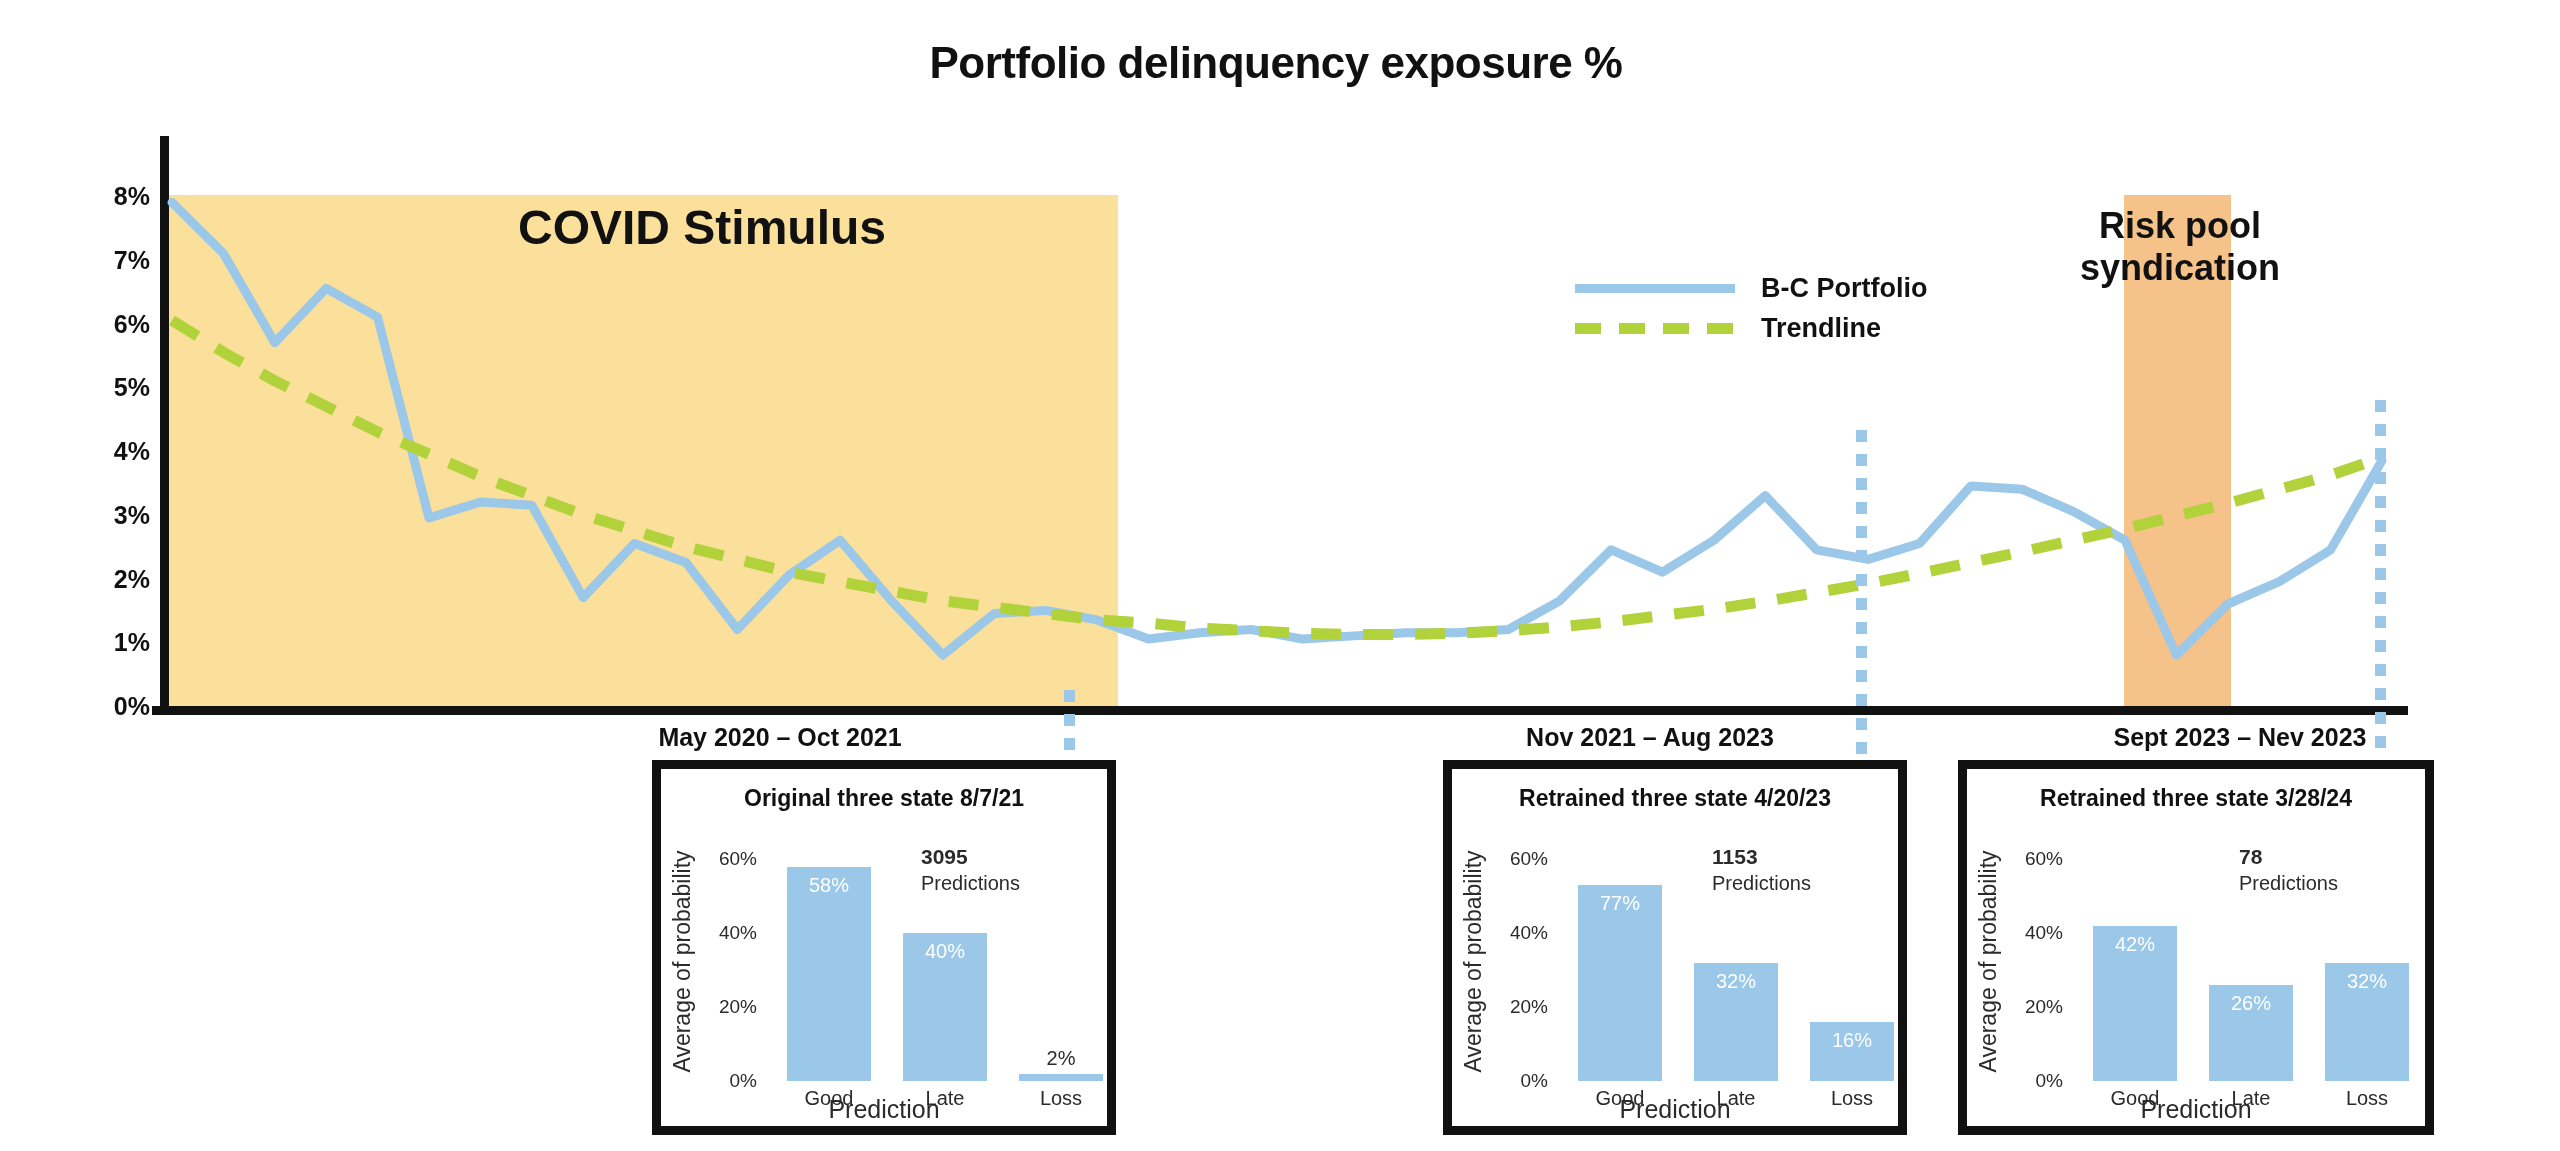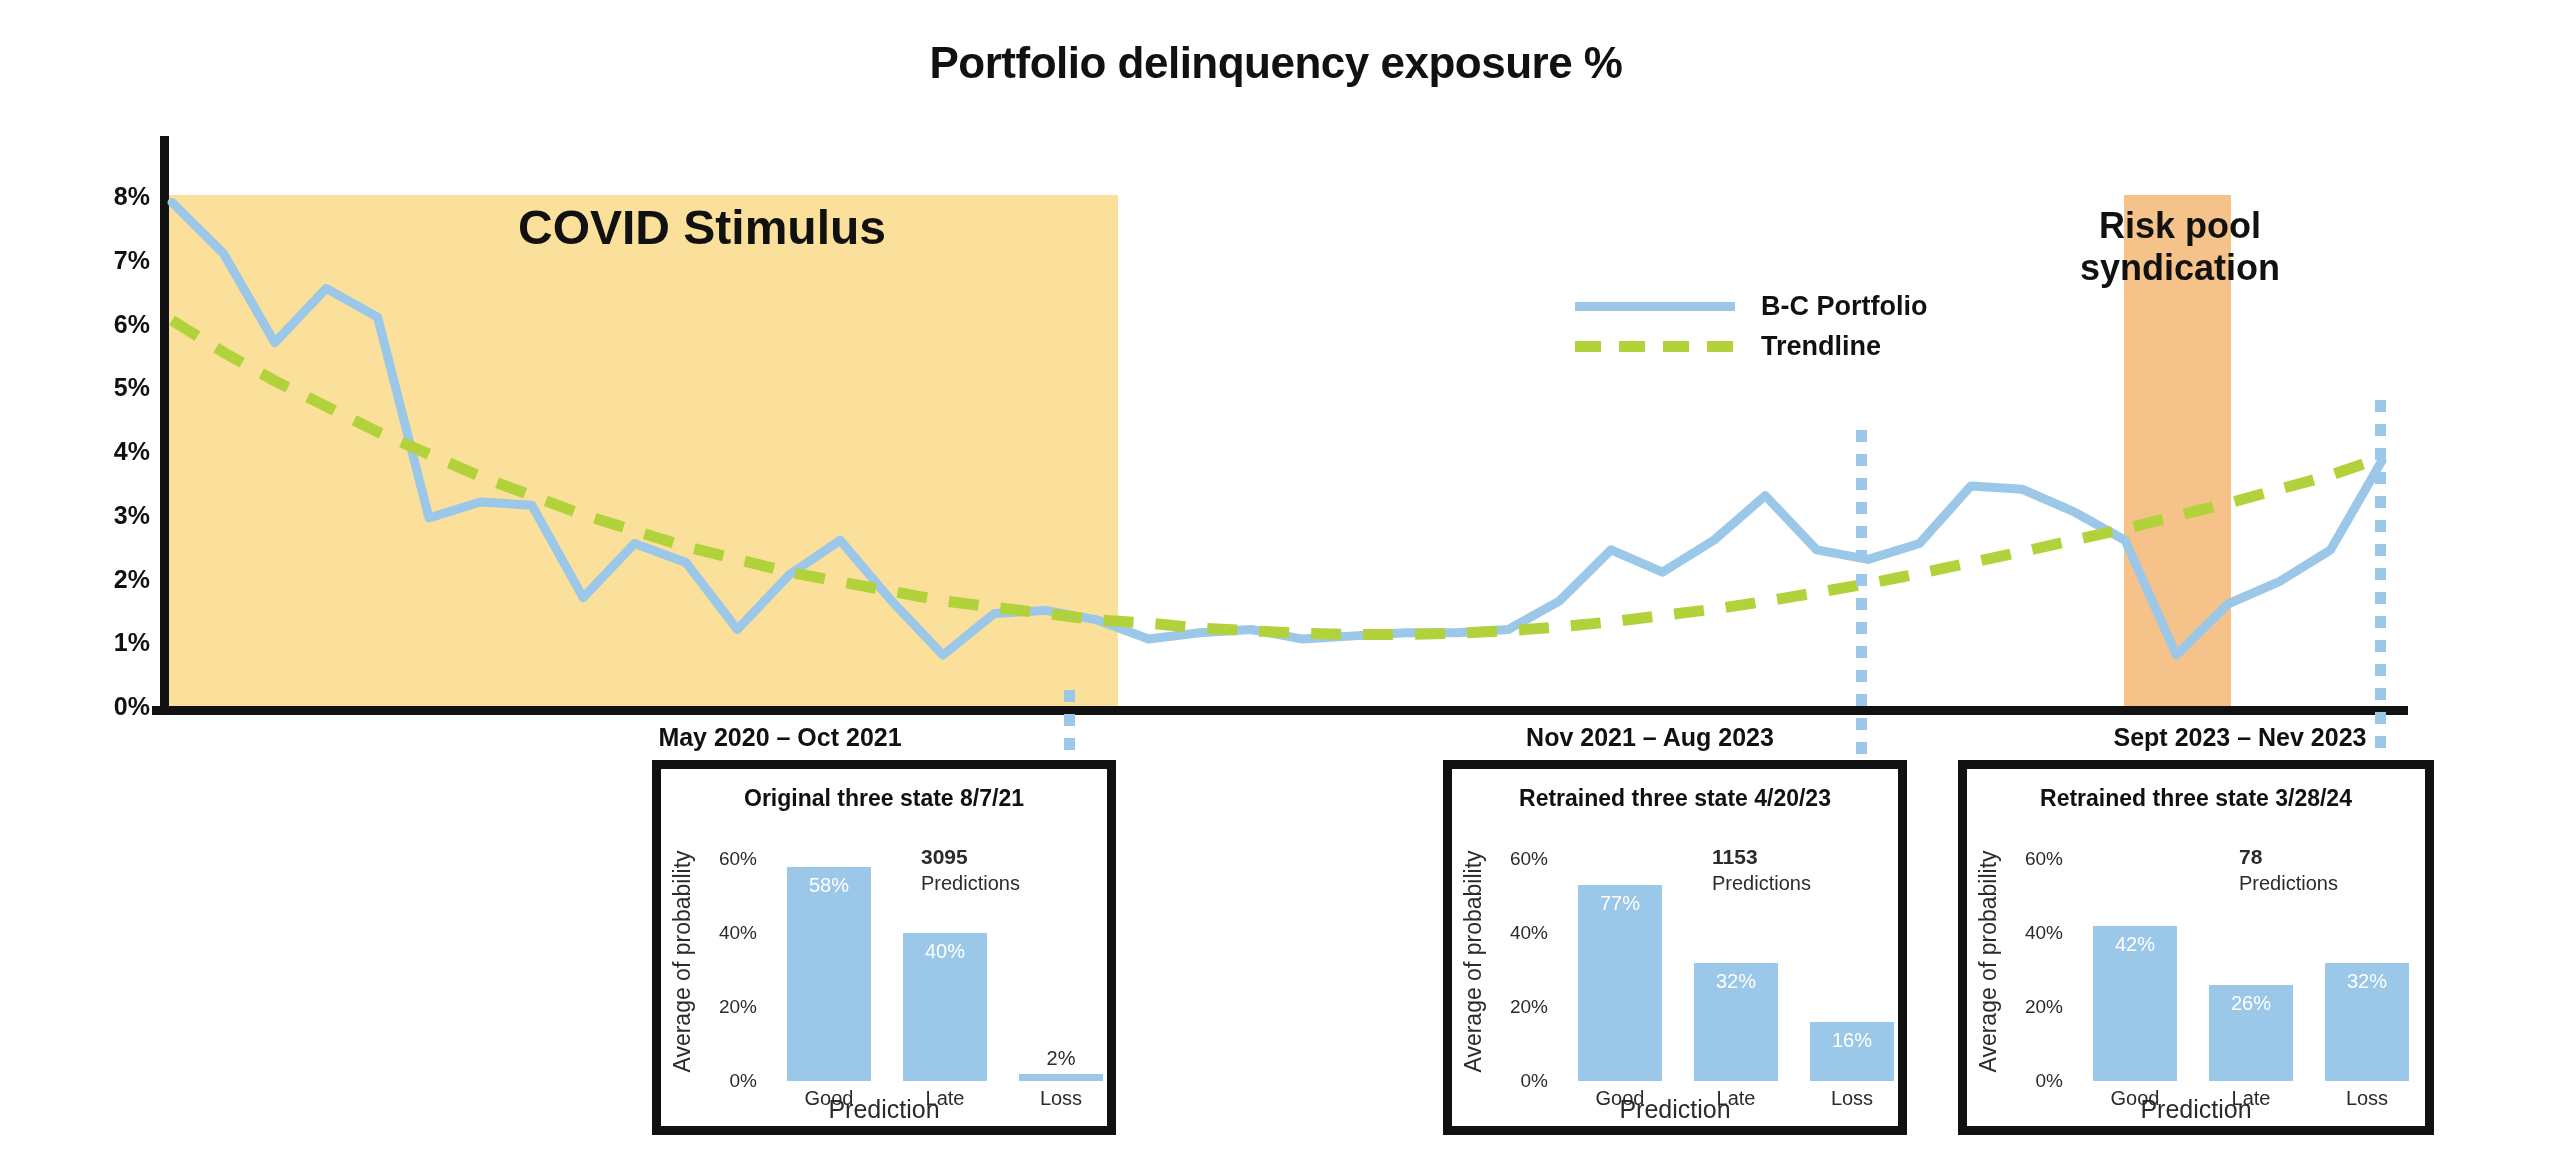--- a/index.html
+++ b/index.html
@@ -42,21 +42,21 @@
     text-align:center;
     font-size:48px;font-weight:bold;color:#111111;
   }
   #risk-label{
     left:1985px;top:205px;width:390px;
     text-align:center;
     font-size:36px;font-weight:bold;color:#111111;line-height:1.18;
   }
 
   
-  #legend{left:1575px;top:286px;width:360px;}
+  #legend{left:1575px;top:268px;width:360px;}
   .legend-row{display:flex;align-items:center;height:40px;}
   .legend-swatch{width:160px;height:9px;margin-right:26px;flex:none;}
   .legend-swatch.solid{background:#9bc7e8;}
   .legend-swatch.dashed{
     height:11px;
     background:repeating-linear-gradient(to right,#b2d23c 0 26px,transparent 26px 44px);
   }
   .legend-text{font-size:27px;font-weight:bold;color:#111111;white-space:nowrap;}
 
   

